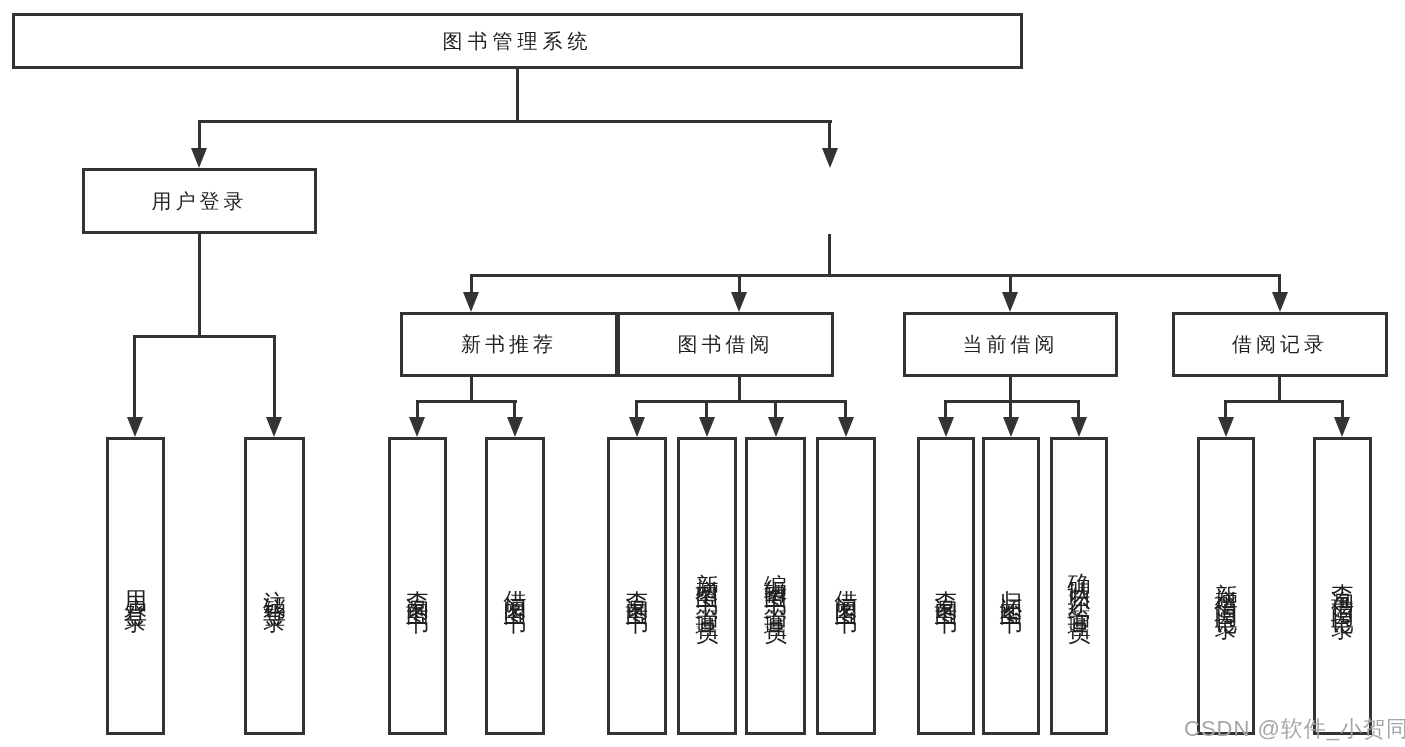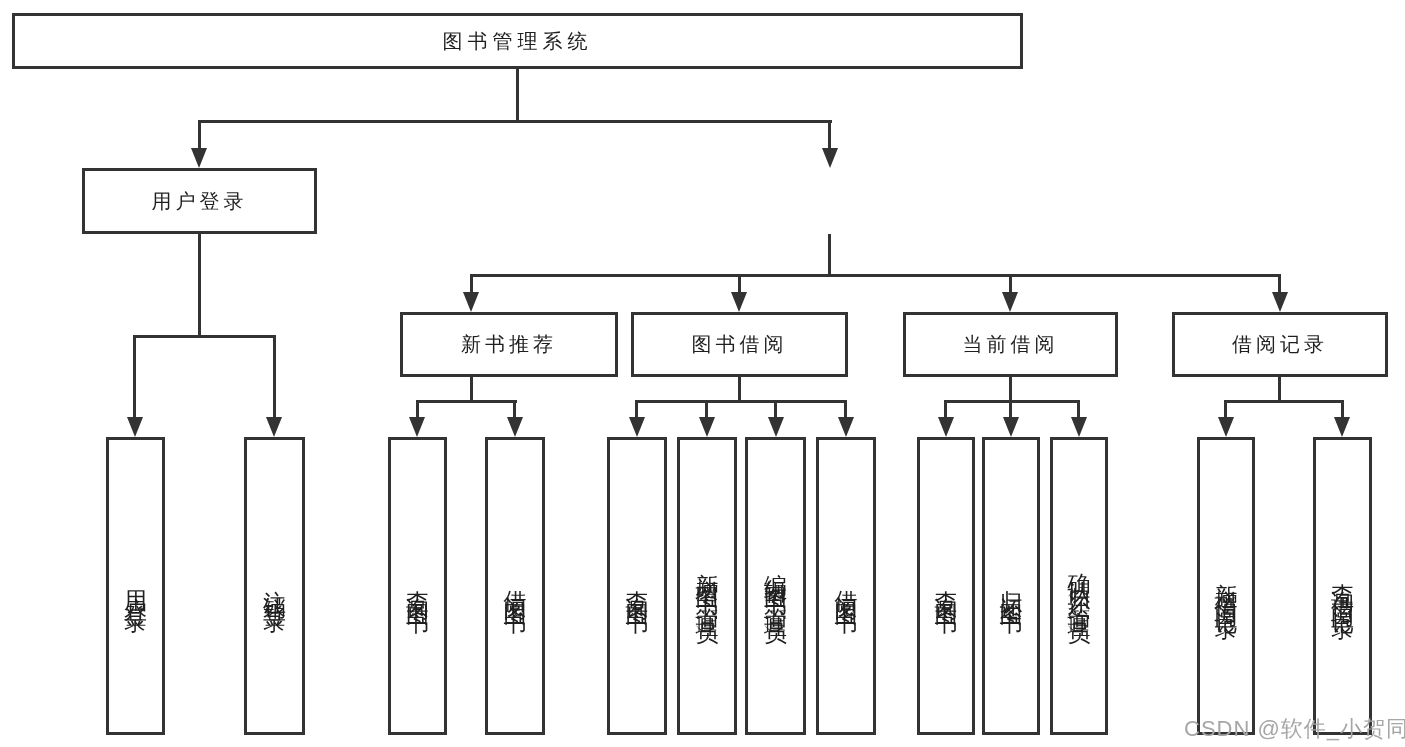--- a/index.html
+++ b/index.html
@@ -58,21 +58,21 @@
   <div class="lv" style="left:470px;top:274px;height:23px;"></div>
   <div class="lv" style="left:738px;top:274px;height:23px;"></div>
   <div class="lv" style="left:1009px;top:274px;height:23px;"></div>
   <div class="lv" style="left:1278px;top:274px;height:23px;"></div>
   <div class="ar" style="left:463px;top:292px;"></div>
   <div class="ar" style="left:731px;top:292px;"></div>
   <div class="ar" style="left:1002px;top:292px;"></div>
   <div class="ar" style="left:1272px;top:292px;"></div>
 
   <div class="hbox" style="left:362px;top:312px;width:218px;height:65px;margin-left:38px;">新书推荐</div>
-  <div class="hbox" style="left:631px;top:312px;width:217px;height:65px;">图书借阅</div>
+  <div class="hbox" style="left:617px;top:312px;width:217px;height:65px;">图书借阅</div>
   <div class="hbox" style="left:903px;top:312px;width:215px;height:65px;">当前借阅</div>
   <div class="hbox" style="left:1172px;top:312px;width:216px;height:65px;">借阅记录</div>
 
   <div class="lv" style="left:470px;top:377px;height:26px;"></div>
   <div class="lh" style="left:416px;top:400px;width:101px;"></div>
   <div class="lv" style="left:416px;top:400px;height:20px;"></div>
   <div class="lv" style="left:513px;top:400px;height:20px;"></div>
   <div class="ar" style="left:409px;top:417px;"></div>
   <div class="ar" style="left:507px;top:417px;"></div>
 

